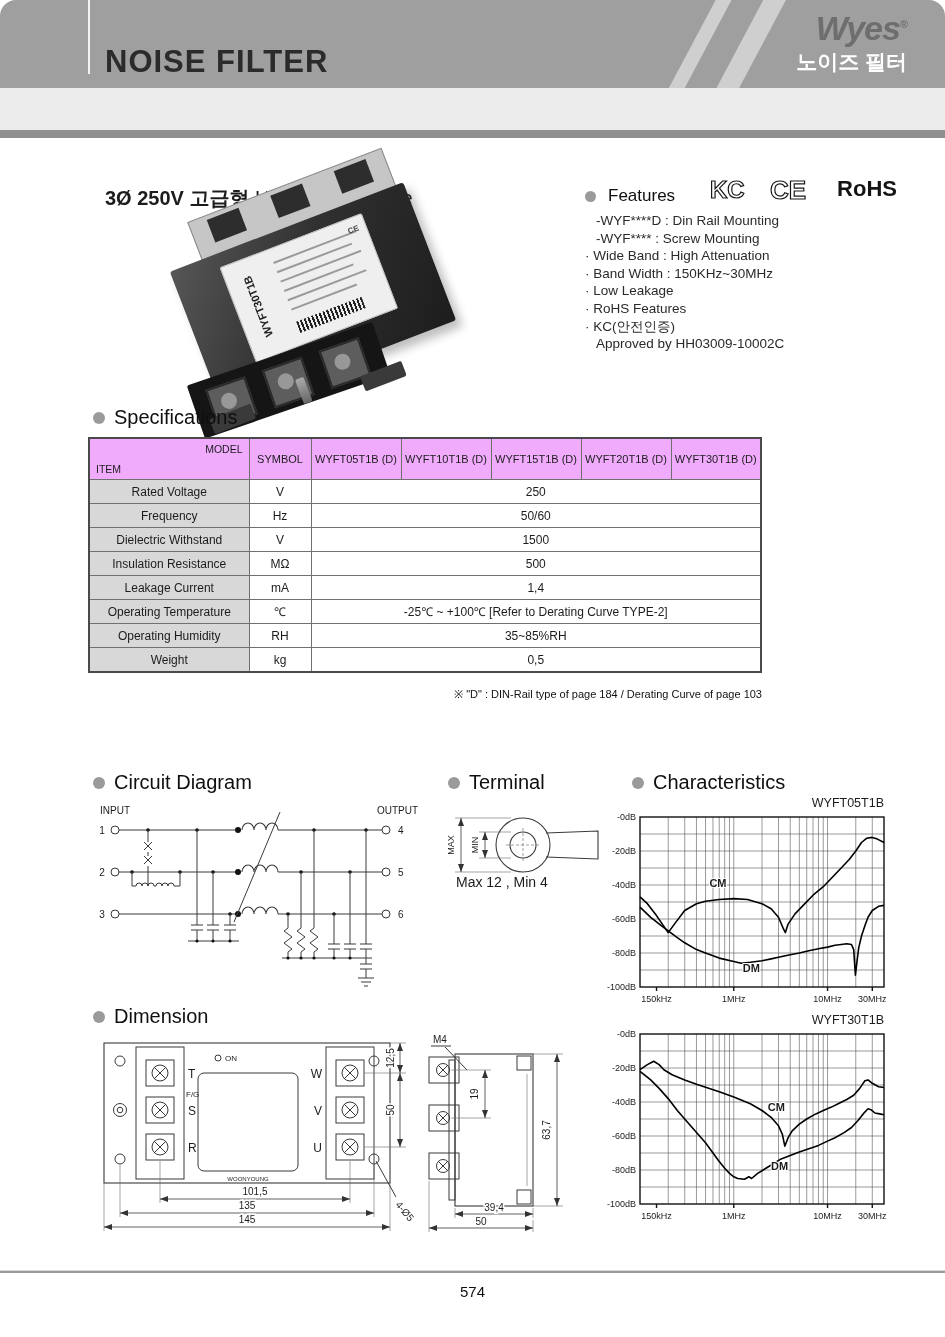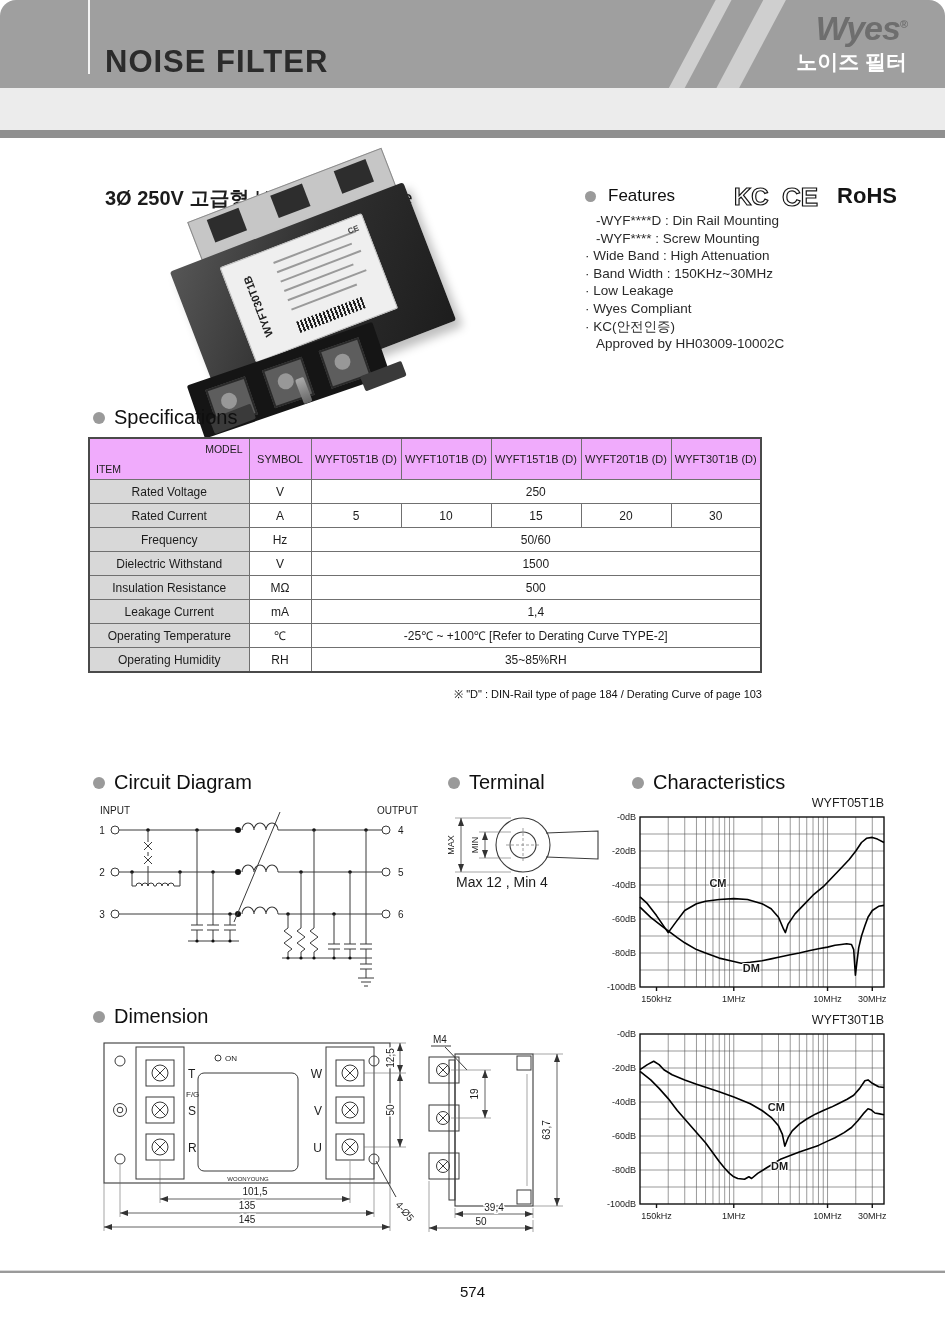--- a/index.html
+++ b/index.html
@@ -12,21 +12,21 @@
   .hdr-stripe{position:absolute;top:-20px;height:140px;background:rgba(255,255,255,.5);transform:rotate(28deg);}
   .s1{left:690px;width:14px;} .s2{left:738px;width:20px;}
   .hdr-title{position:absolute;left:105px;top:44px;font-size:31px;font-weight:800;color:#2b2b2b;letter-spacing:1px;}
   .brand-wrap{position:absolute;right:38px;top:6px;text-align:right;}
   .brand-logo{font-style:italic;font-weight:800;font-size:34px;color:#6e6e6e;letter-spacing:-1px;line-height:36px;}
   .brand-reg{font-size:11px;vertical-align:super;color:#6e6e6e;font-style:normal;}
   .brand-ko{font-size:21px;font-weight:800;color:#fff;margin-top:2px;}
   .sub-band{position:absolute;left:0;top:88px;width:945px;height:42px;background:#ececec;}
   .sub-title{position:absolute;left:105px;top:97px;font-size:20px;color:#1c1c1c;}
   .sub-title b{font-weight:800;}
-  .marks{position:absolute;right:48px;top:92px;display:flex;align-items:center;gap:12px;}
+  .marks{position:absolute;right:48px;top:85px;display:flex;align-items:center;gap:24px;}
   .rohs{font-size:22px;font-weight:800;color:#141414;}
   .hdr-rule{position:absolute;left:0;top:130px;width:945px;height:8px;background:#8f8f8f;}
 
   
   .sec{position:absolute;display:flex;align-items:center;gap:9px;font-size:20px;color:#0f0f0f;}
   .sec .bullet{width:12px;height:12px;border-radius:50%;background:#9a9a9a;flex:0 0 auto;}
 
   
   .features{position:absolute;left:585px;top:186px;width:350px;}
   .features .sec2{display:flex;align-items:center;gap:12px;font-size:17px;color:#0f0f0f;margin-bottom:6px;}
@@ -161,21 +161,21 @@
     <div class="sec2">
         <span class="bullet"></span>
         <span>Features</span>
       </div>
     <div id="features-list">
         <div class="feat ind">-WYF****D : Din Rail Mounting</div>
         <div class="feat ind">-WYF**** : Screw Mounting</div>
         <div class="feat">· Wide Band : High Attenuation</div>
         <div class="feat">· Band Width : 150KHz~30MHz</div>
         <div class="feat">· Low Leakage</div>
-        <div class="feat">· Wyes Compliant</div>
+        <div class="feat">· RoHS Features</div>
         <div class="feat">· KC(안전인증)</div>
         <div class="feat ind">Approved by HH03009-10002C</div>
       </div>
   </div>
 
   <div class="sec" style="left:93px;top:406px">
     <span class="bullet"></span>
     <span>Specifications</span>
   </div>
   <div class="specs-wrap">
@@ -201,29 +201,20 @@
             <td>WYFT15T1B (D)</td>
             <td>WYFT20T1B (D)</td>
             <td>WYFT30T1B (D)</td>
           </tr>
           <tr>
             <td class="itemcol">Rated Voltage</td>
             <td>V</td>
             <td colspan="5">250</td>
           </tr>
           <tr>
-            <td class="itemcol">Rated Current</td>
-            <td>A</td>
-            <td>5</td>
-            <td>10</td>
-            <td>15</td>
-            <td>20</td>
-            <td>30</td>
-          </tr>
-          <tr>
             <td class="itemcol">Frequency</td>
             <td>Hz</td>
             <td colspan="5">50/60</td>
           </tr>
           <tr>
             <td class="itemcol">Dielectric Withstand</td>
             <td>V</td>
             <td colspan="5">1500</td>
           </tr>
           <tr>
@@ -238,20 +229,25 @@
           </tr>
           <tr>
             <td class="itemcol">Operating Temperature</td>
             <td>℃</td>
             <td colspan="5">-25℃ ~ +100℃ [Refer to Derating Curve TYPE-2]</td>
           </tr>
           <tr>
             <td class="itemcol">Operating Humidity</td>
             <td>RH</td>
             <td colspan="5">35~85%RH</td>
+          </tr>
+          <tr>
+            <td class="itemcol">Weight</td>
+            <td>kg</td>
+            <td colspan="5">0,5</td>
           </tr>
         </tbody>
       </table>
     <div class="footnote">※ "D" : DIN-Rail type of page 184 / Derating Curve of page 103</div>
   </div>
 
   <div class="sec" style="left:93px;top:771px">
     <span class="bullet"></span>
     <span>Circuit Diagram</span>
   </div>

